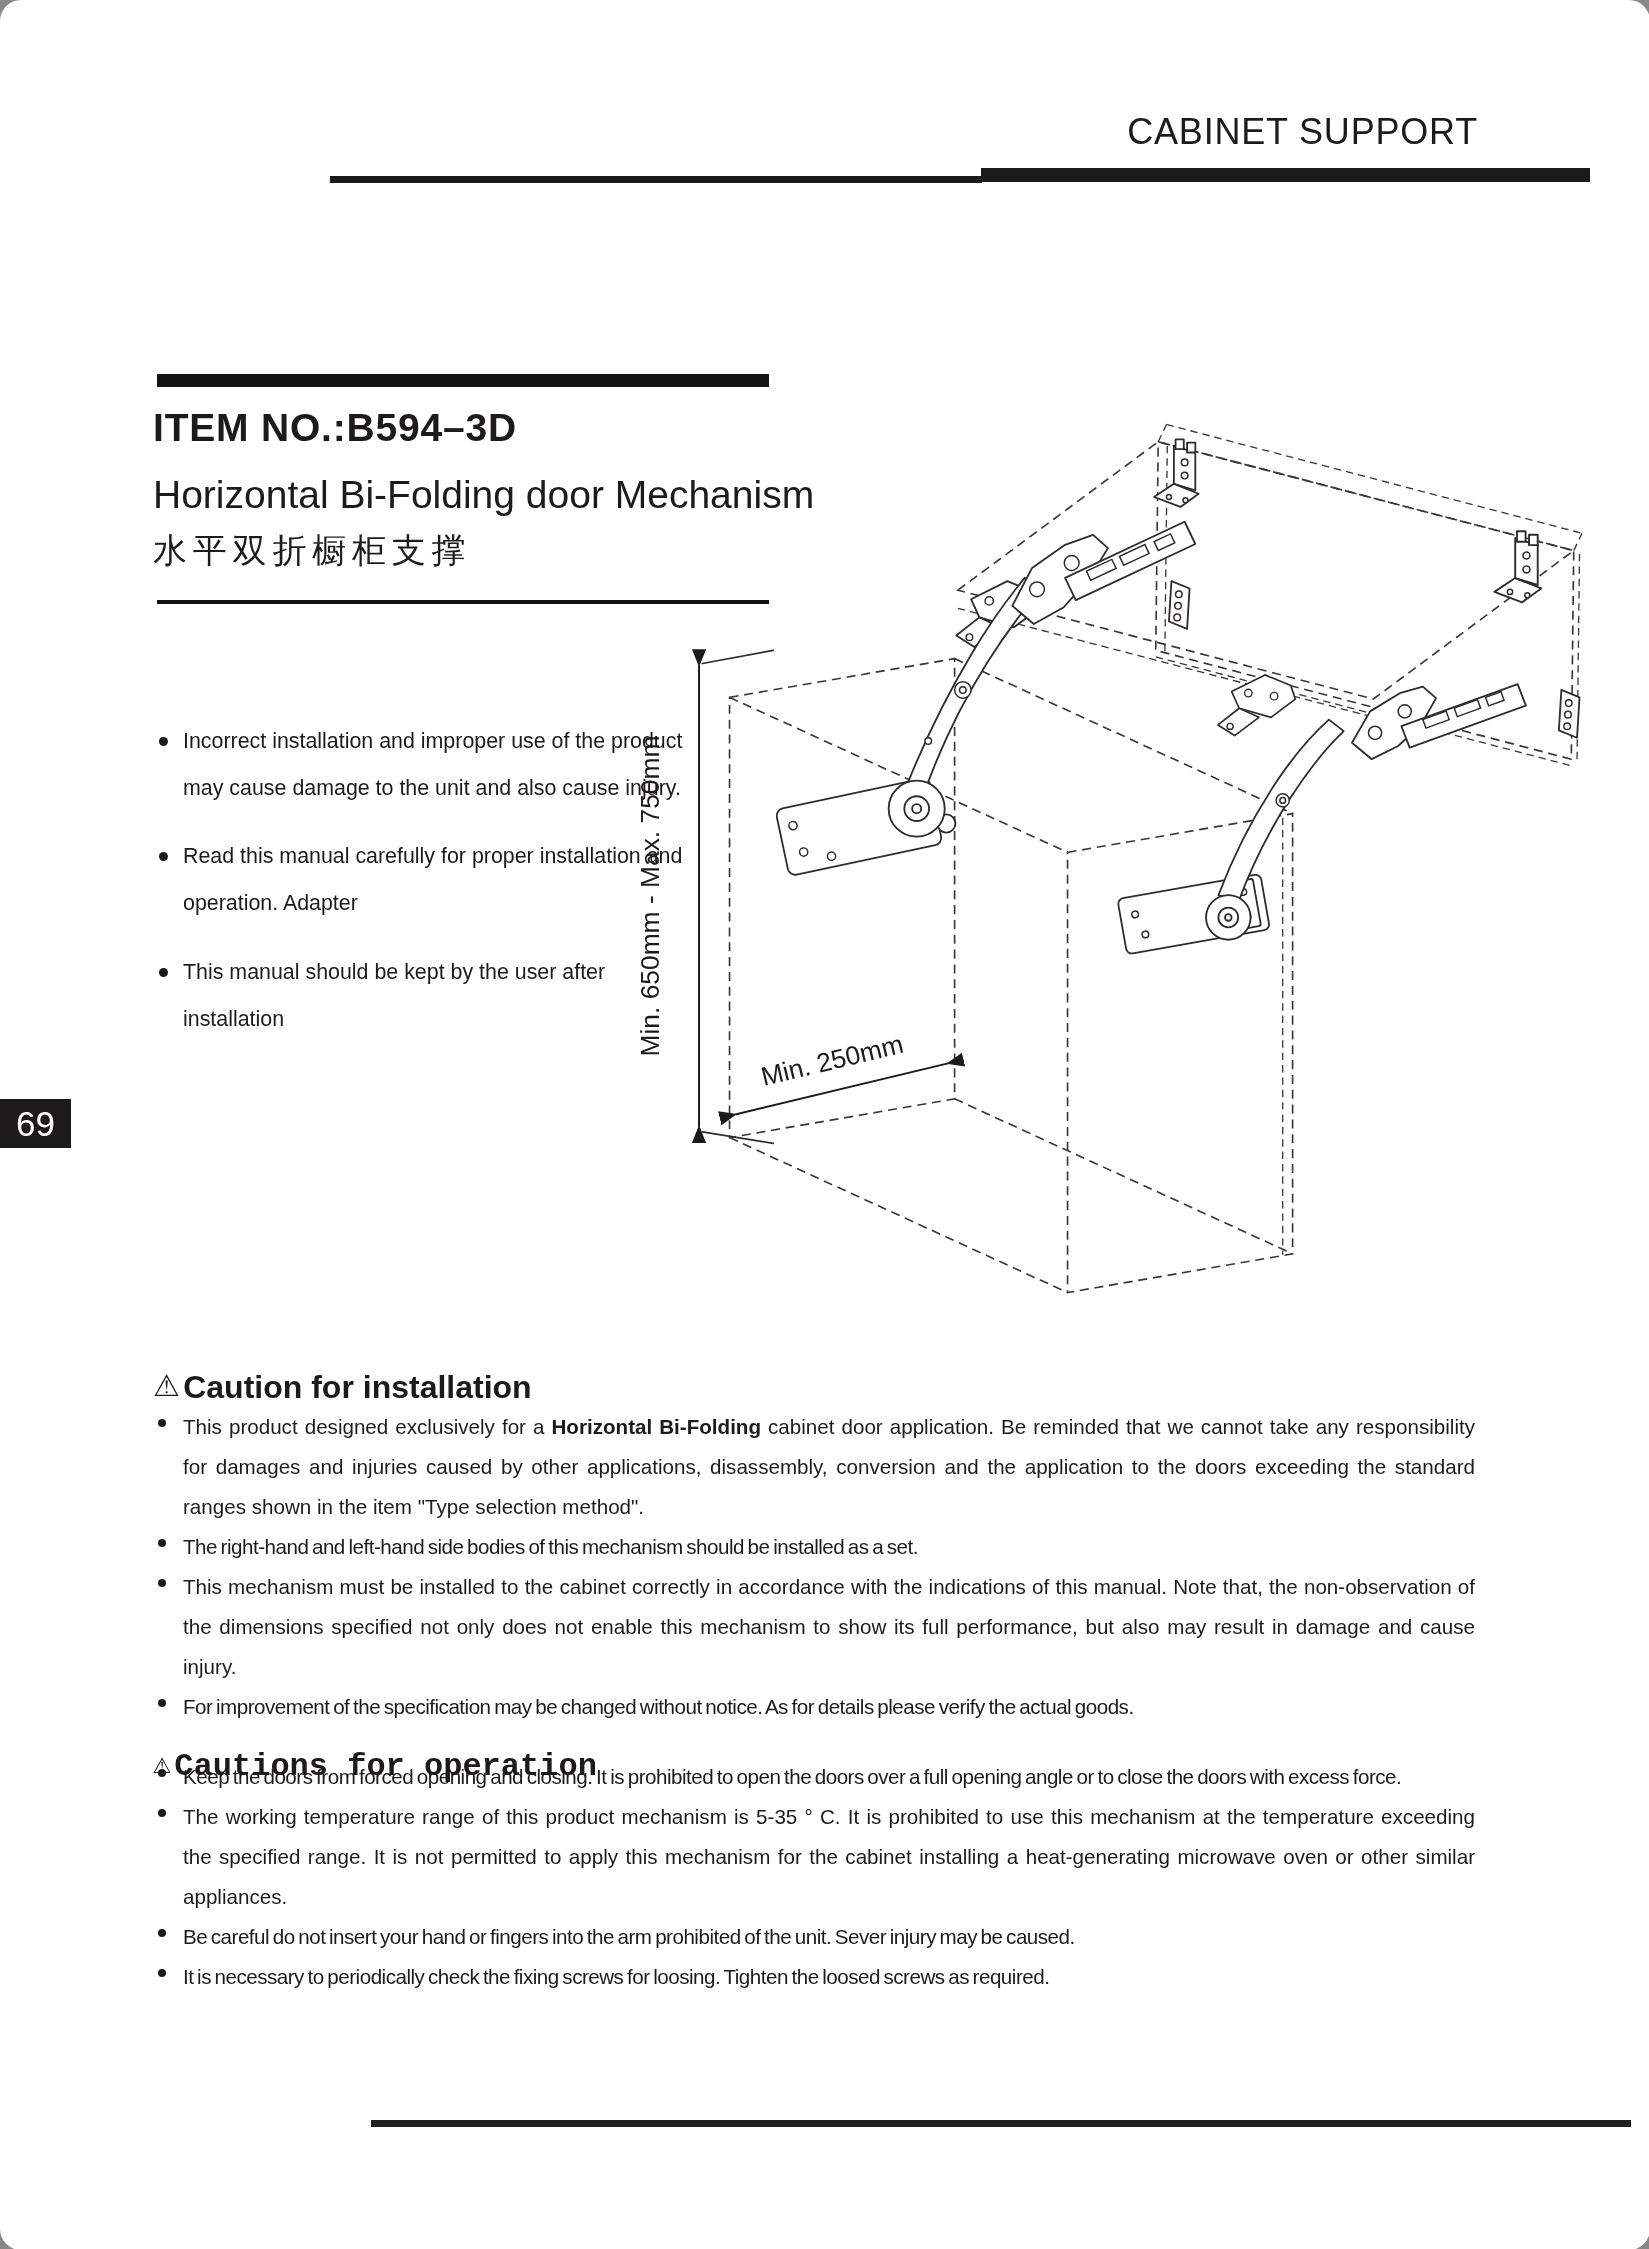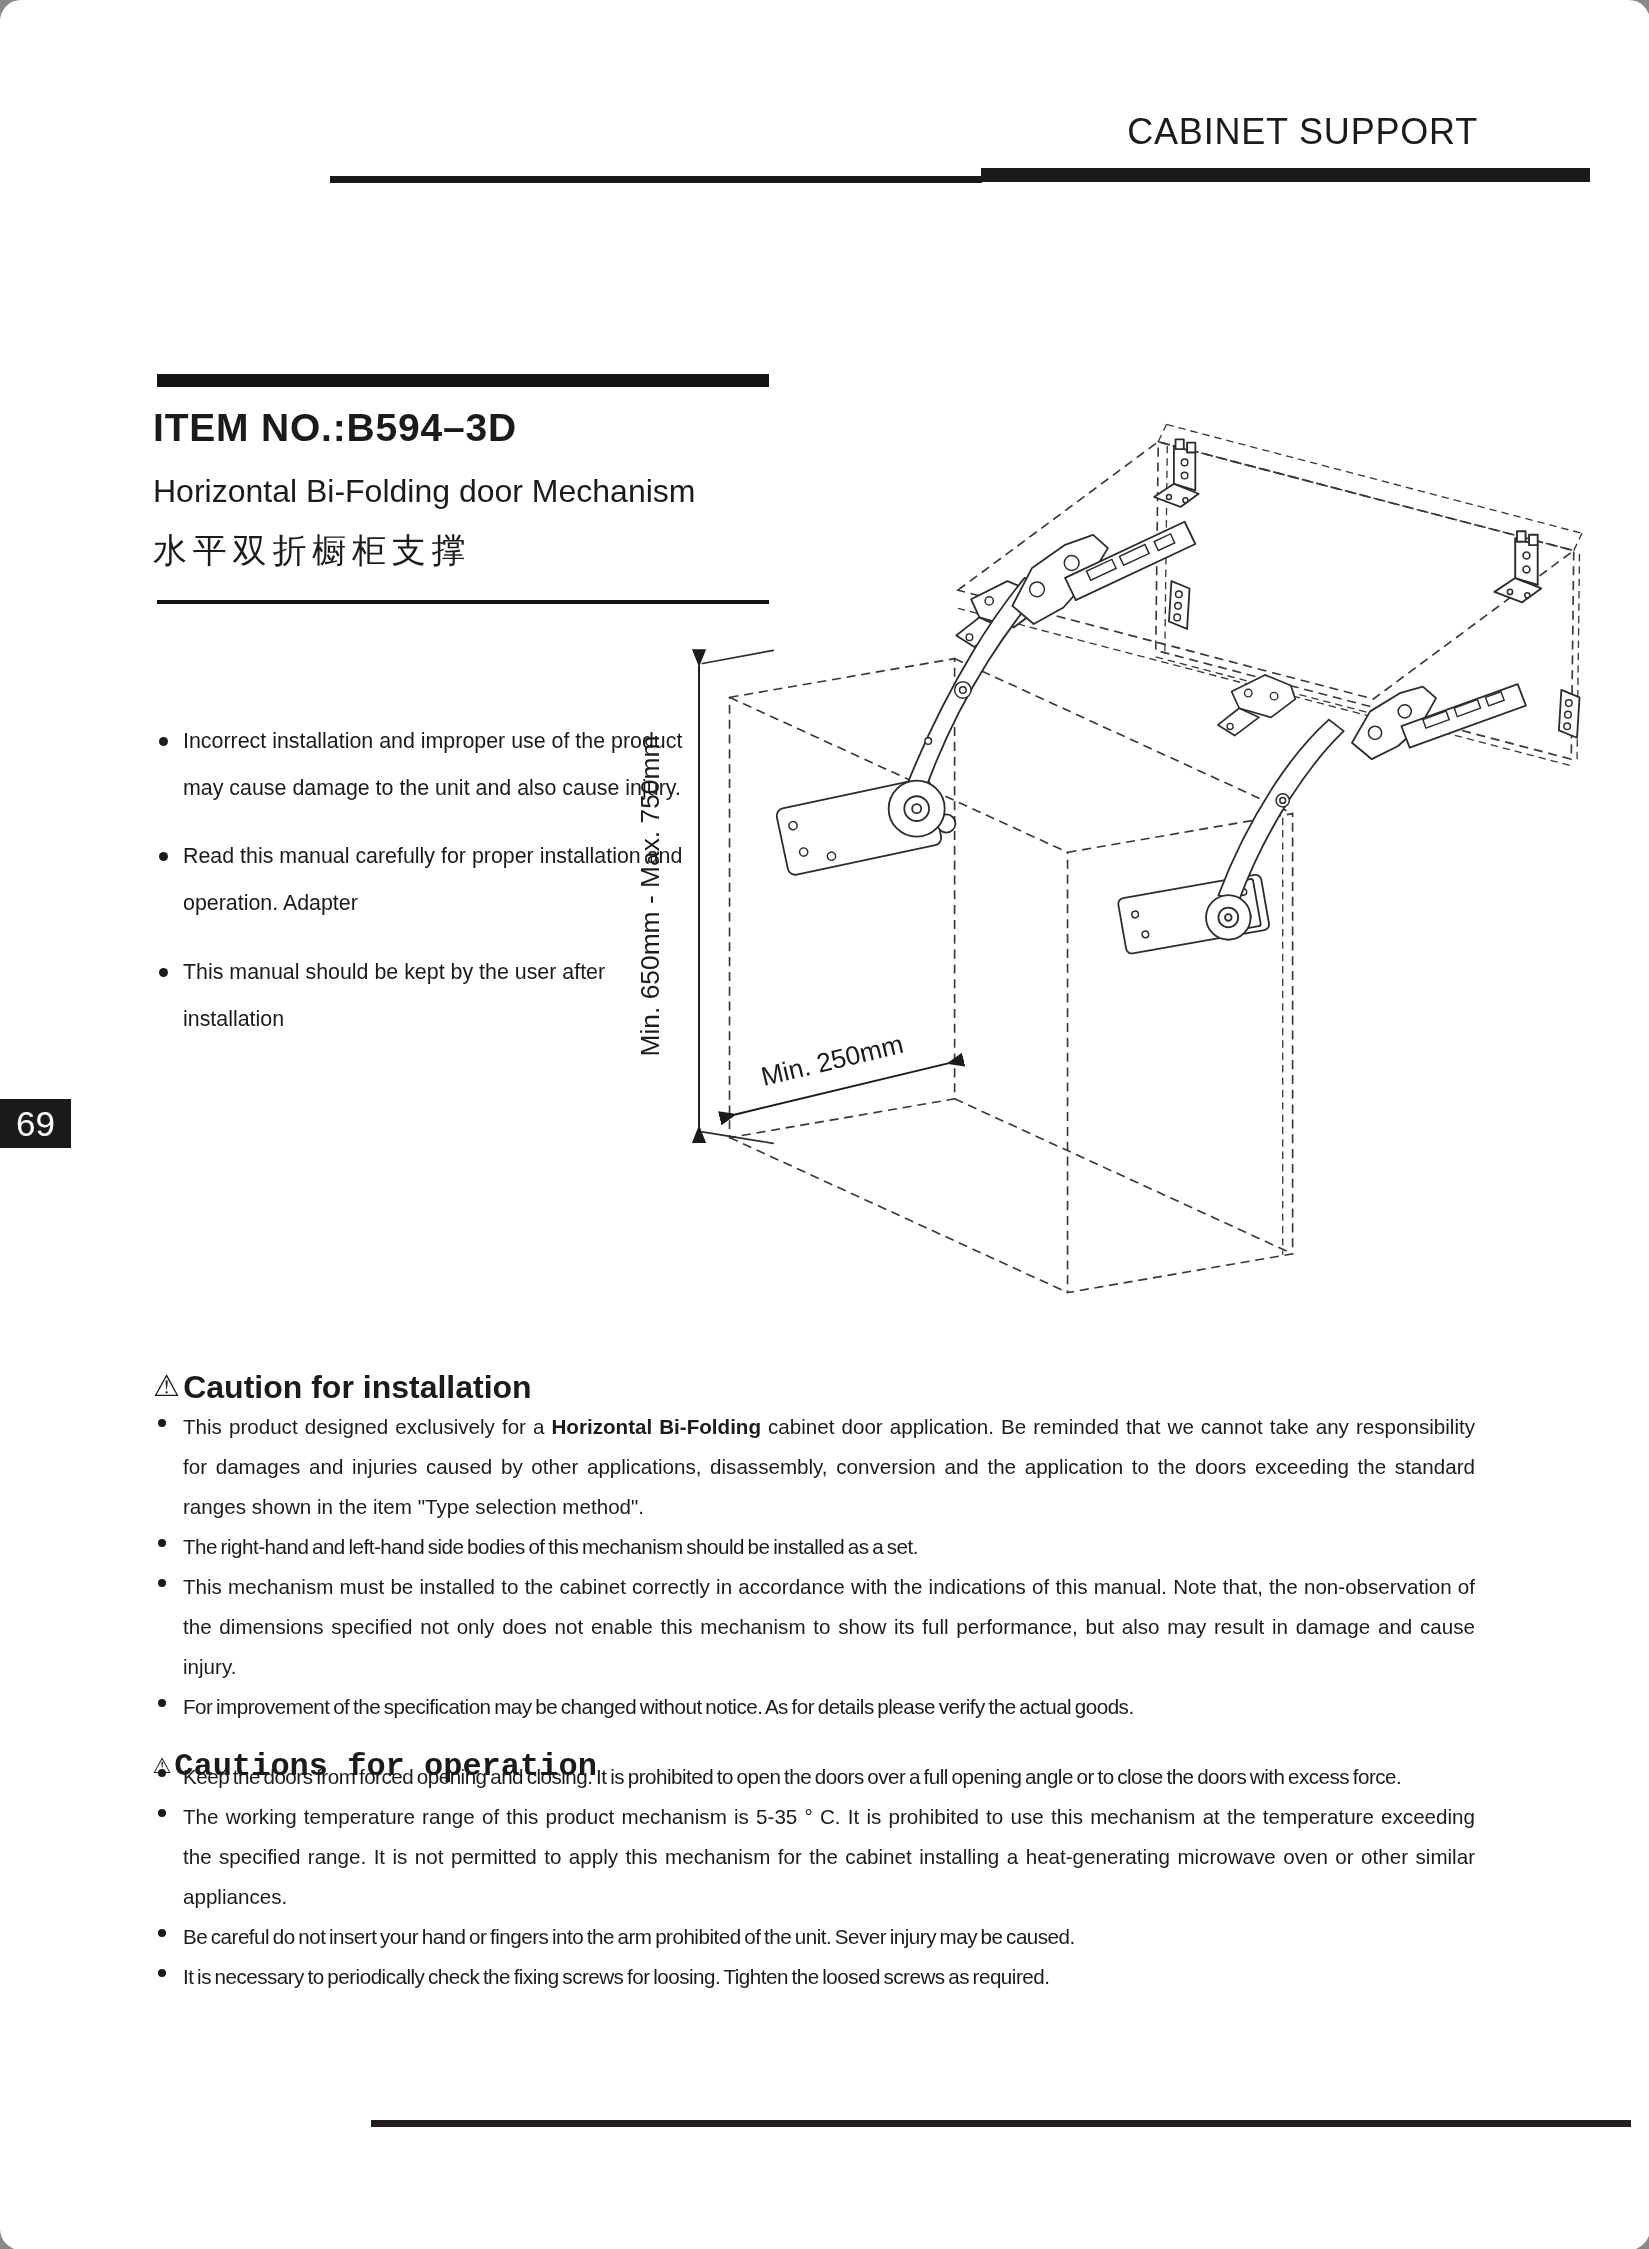--- a/index.html
+++ b/index.html
@@ -9,21 +9,21 @@
     margin:0 auto;overflow:hidden;border-radius:21px;
   }
   .abs{position:absolute;}
   
   .header-title{left:1023px;top:111px;width:455px;text-align:right;font-size:36px;letter-spacing:0.8px;white-space:nowrap;}
   .rule-thin{left:330px;top:176px;width:652px;height:6.6px;background:#1d1b1a;}
   .rule-thick{left:981px;top:168px;width:609px;height:14px;background:#1d1b1a;}
   
   .bar-top{left:157px;top:374px;width:612px;height:13px;background:#131313;}
   .item-no{left:153px;top:406px;font-size:39px;font-weight:bold;letter-spacing:0.8px;white-space:nowrap;}
-  .sub-en{left:153px;top:473px;font-size:32px;white-space:nowrap;}
+  .sub-en{left:153px;top:473px;font-size:39px;white-space:nowrap;}
   .sub-zh{left:153px;top:528px;font-size:34px;letter-spacing:5.8px;white-space:nowrap;}
   .bar-bottom{left:157px;top:600px;width:612px;height:4.1px;background:#131313;}
   
   .intro-list{left:157px;top:718px;width:528px;list-style:none;margin:0;padding:0;font-size:21.4px;line-height:47px;}
   .intro-list li{position:relative;padding-left:26px;margin:0 0 21.4px 0;}
   .intro-list li::before{content:"";position:absolute;left:1.6px;top:19px;width:9px;height:9px;border-radius:50%;background:#1d1b1a;}
   
   .sec-heading{font-size:32px;font-weight:bold;white-space:nowrap;}
   .sec-heading .warn{font-weight:normal;font-size:30px;margin-right:3.3px;position:relative;top:-1.6px;}
   .h-install{left:153px;top:1369px;}

